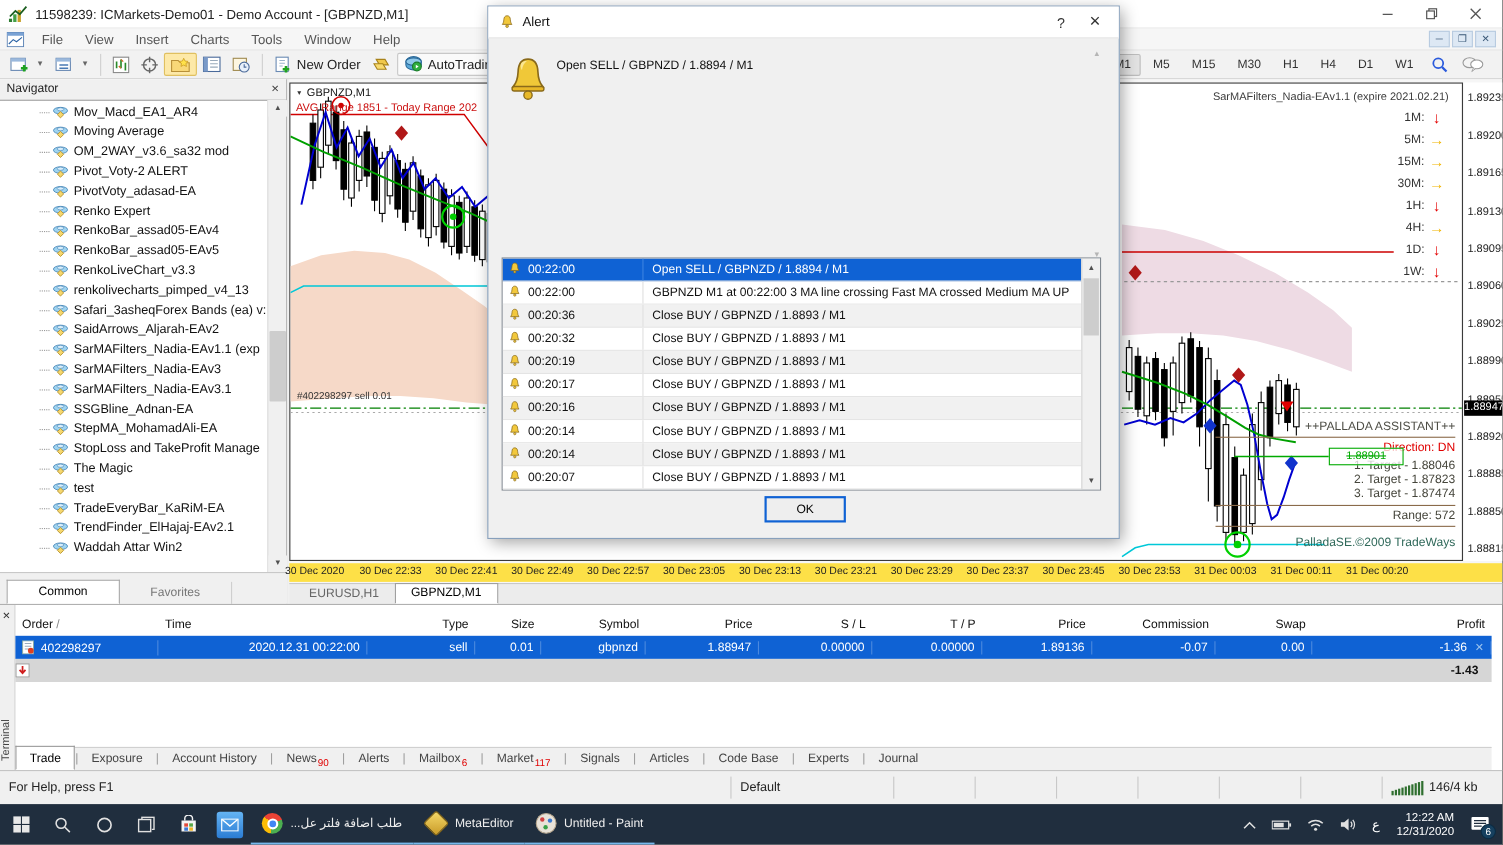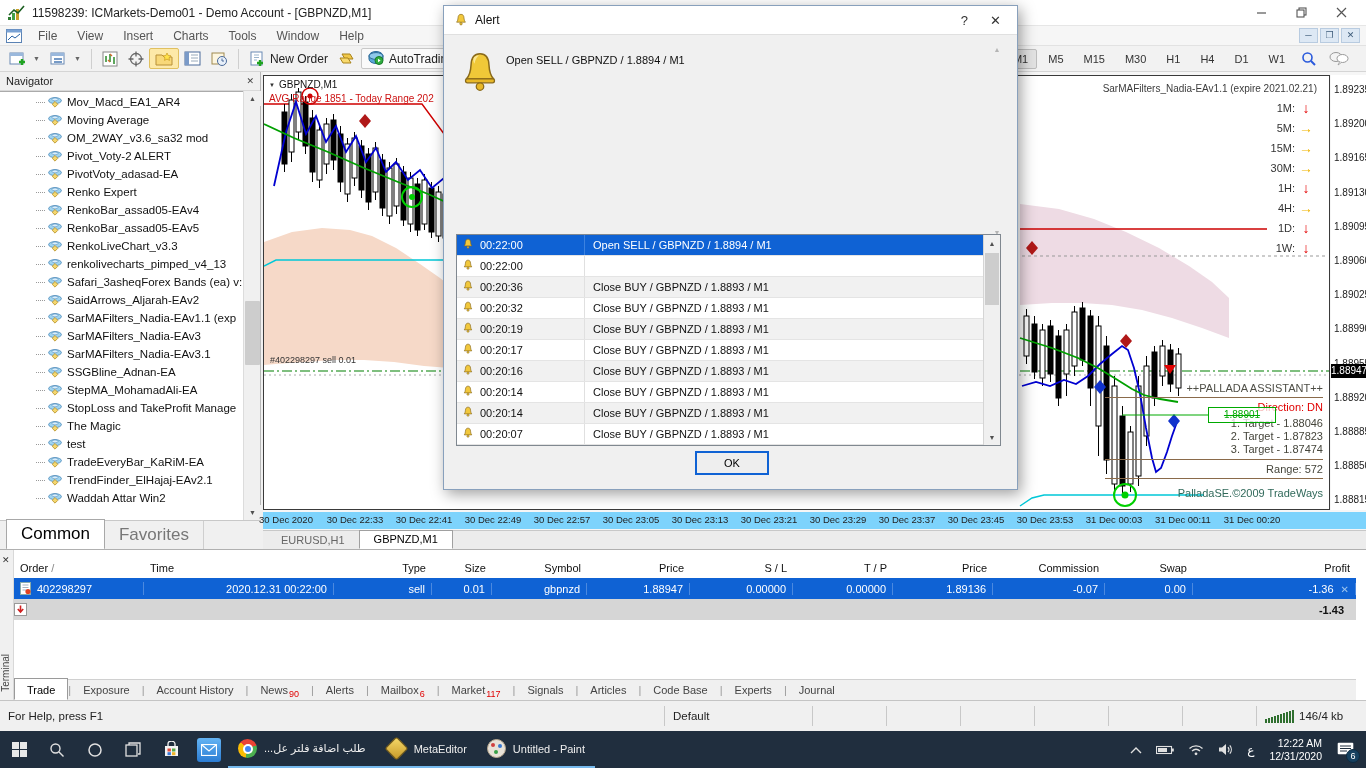--- a/index.html
+++ b/index.html
@@ -37,21 +37,21 @@
 .nav-header{height:19px;background:#f0f0f0;border-bottom:1px solid #d8d8d8;display:flex;align-items:center;padding:0 6px;font-size:11px;color:#222}
 .nav-close{margin-left:auto;color:#444;font-size:9px}
 .nav-list{position:absolute;left:0;top:19px;width:244px;bottom:29px;overflow:hidden;background-image:linear-gradient(#aaa 1px,transparent 1px);padding-top:2px}
 .nav-item{height:18px;display:flex;align-items:center;padding-left:36px;white-space:nowrap;font-size:11.5px;color:#111}
 .nav-item .stub{width:9px;border-top:1px dotted #999;margin-right:3px;flex:none}
 .nav-item .ea-icon{flex:none;margin-right:5px;display:flex}
 .nav-scroll{position:absolute;right:0;top:19px;width:17px;bottom:29px;background:#f0f0f0;border-left:1px solid #dcdcdc}
 .nav-scroll .arr{position:absolute;left:0;width:17px;height:15px;display:flex;align-items:center;justify-content:center;font-size:7px;color:#505050;background:#f0f0f0}
 .nav-scroll .thumb{position:absolute;left:1px;width:15px;background:#cdcdcd;border-radius:1px}
 .nav-tabs{position:absolute;left:0;bottom:0;width:261px;height:29px;background:#f0f0f0;border-top:1px solid #c8c8c8;display:flex;align-items:flex-end;padding:0 6px}
-.nav-tab{padding:4px 14px;font-size:17px;color:#777;border-right:1px solid #cfcfcf}
+.nav-tab{padding:4px 28px;font-size:11px;color:#777;border-right:1px solid #cfcfcf}
 .nav-tab.active{background:#fff;border:1px solid #a8a8a8;border-bottom:2px solid #fff;color:#000;margin-bottom:-1px}
 
 
 .chart-wrap{position:absolute;left:263px;top:72px;width:1103px;height:477px;background:#f6f6f6}
 .plot{position:absolute;left:0;top:3px;width:1067px;height:435px;background:#fff;border:1px solid #3a3a3a}
 .symbol-label{position:absolute;left:5px;top:3px;font-size:10px;color:#111;display:flex;align-items:center;gap:4px}
 .symbol-label .tri{font-size:6px;color:#333}
 .range-label{position:absolute;left:5px;top:17px;font-size:10px;color:#cc1111}
 .sell-label{position:absolute;left:6px;top:279px;font-size:9px;color:#333}
 .sarma{position:absolute;top:7px;right:12px;width:330px;text-align:right}
@@ -64,21 +64,21 @@
 .pallada .pl-title{font-size:11px;color:#4e4e46}
 .pallada .pl-div{border-top:1px solid #8a6a4a;margin:3px 0}
 .pallada .pl-dir{font-size:11px;color:#e00000;margin:2px 0 4px}
 .pallada .pl-target{font-size:11px;color:#45453b;line-height:13px}
 .pallada .pl-range{font-size:11px;color:#45453b;margin:3px 0}
 .pallada .pl-copy{font-size:11px;color:#30695a;margin-top:8px}
 .price-tag{position:absolute;left:944px;top:331px;width:68px;height:16px;border:1px solid #00aa00;color:#00aa00;font-size:10px;text-align:center;line-height:14px;text-decoration:line-through;background:rgba(255,255,255,.75)}
 .price-axis{position:absolute;left:1068px;top:3px;width:35px;height:435px;background:#fff}
 .price-axis .pl{position:absolute;left:3px;font-size:10px;color:#222;white-space:nowrap}
 .cur-price{position:absolute;left:0;top:289px;width:35px;height:14px;background:#000;color:#fff;font-size:10px;text-align:center;line-height:14px}
-.time-axis{position:absolute;left:0;top:440px;width:1103px;height:17px;background:#7dd3fc}
+.time-axis{position:absolute;left:0;top:440px;width:1103px;height:17px;background:#fde047}
 .time-axis .tl{position:absolute;top:2px;font-size:9.5px;color:#222;transform:translateX(-50%);white-space:nowrap}
 .chart-tabs{position:absolute;left:0;top:458px;width:1103px;height:19px;background:#ececec;border-top:1px solid #c8c8c8;display:flex;align-items:flex-end;padding-left:4px}
 .chart-tab{padding:2px 14px 3px;font-size:11px;color:#666}
 .chart-tab.active{background:#fff;border:1px solid #a0a0a0;border-bottom:1px solid #fff;color:#000}
 
 
 .dialog{position:absolute;left:443px;top:5px;width:575px;height:485px;background:#f0f0f0;border:1px solid #88a0bc;box-shadow:3px 4px 14px rgba(0,0,0,.38);z-index:50}
 .dlg-title{height:29px;background:#fff;display:flex;align-items:center;padding:0 10px;border-bottom:1px solid #e0e0e0}
 .dlg-title .bell-sm{margin-right:7px;display:flex}
 .dlg-title .txt{font-size:12px;color:#111}
@@ -802,20 +802,21 @@
             <span class="c2">Open SELL / GBPNZD / 1.8894 / M1</span>
           </div>
           <div class="arow">
             <span class="c1">
               <span><svg width="12" height="12" viewBox="0 0 16 16">
                   <path d="M8 1.5 C5.6 1.5 4.7 3.4 4.6 5.6 C4.5 7.6 4.1 9.2 3 10.5 L13 10.5 C11.9 9.2 11.5 7.6 11.4 5.6 C11.3 3.4 10.4 1.5 8 1.5 Z" fill="#f2c83c" stroke="#8a6a1a" stroke-width="0.9"></path>
                   <circle cx="8" cy="12.3" r="1.4" fill="#f2c83c" stroke="#8a6a1a" stroke-width="0.8"></circle>
                 </svg></span>
               <span>00:22:00</span>
             </span>
+            <span class="c2">GBPNZD M1 at 00:22:00 3 MA line crossing Fast MA crossed Medium MA UP</span>
           </div>
           <div class="arow alt">
             <span class="c1">
               <span><svg width="12" height="12" viewBox="0 0 16 16">
                   <path d="M8 1.5 C5.6 1.5 4.7 3.4 4.6 5.6 C4.5 7.6 4.1 9.2 3 10.5 L13 10.5 C11.9 9.2 11.5 7.6 11.4 5.6 C11.3 3.4 10.4 1.5 8 1.5 Z" fill="#f2c83c" stroke="#8a6a1a" stroke-width="0.9"></path>
                   <circle cx="8" cy="12.3" r="1.4" fill="#f2c83c" stroke="#8a6a1a" stroke-width="0.8"></circle>
                 </svg></span>
               <span>00:20:36</span>
             </span>
             <span class="c2">Close BUY / GBPNZD / 1.8893 / M1</span>

